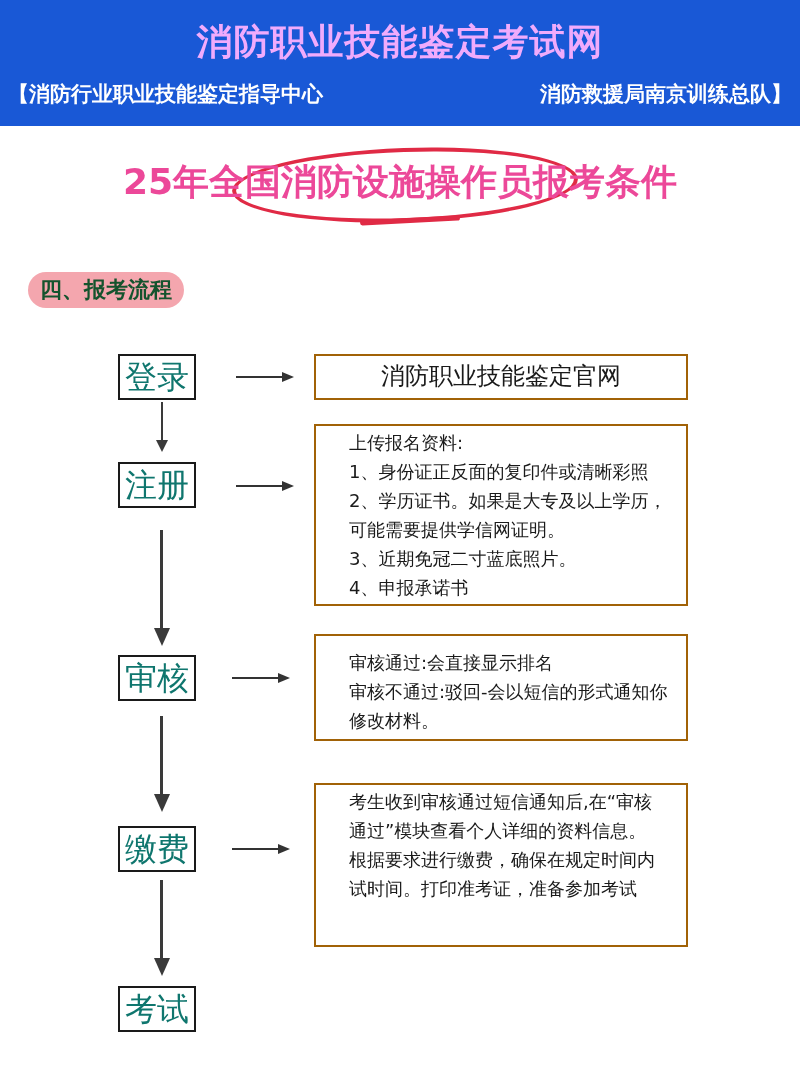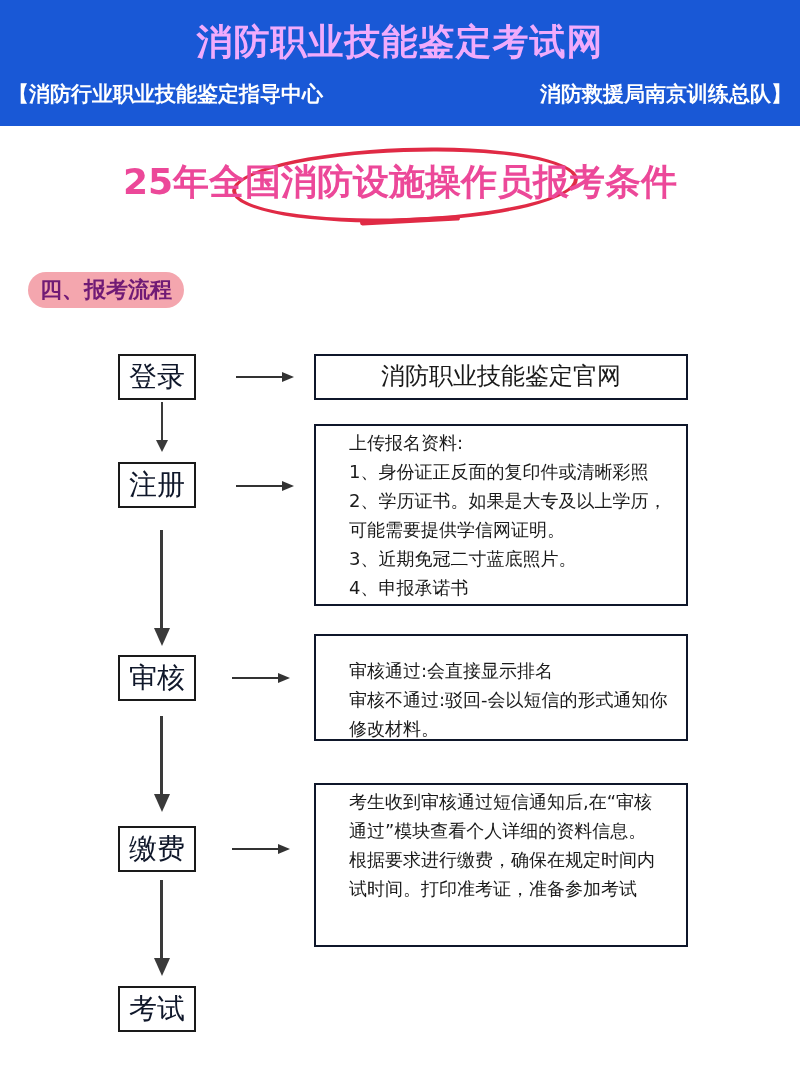--- a/index.html
+++ b/index.html
@@ -29,46 +29,46 @@
     border: 4px solid #e02a45; border-radius: 50%; transform: rotate(-2deg);
   }
   .highlight-tail {
     position: absolute; left: 360px; top: 218px; width: 100px; height: 5px;
     background: #e02a45; border-radius: 3px; transform: rotate(-3deg);
   }
 
   .section-pill {
     position: absolute; left: 28px; top: 272px; height: 36px; padding: 0 12px;
     background: #f4a6ae; border-radius: 18px;
-    font-size: 22px; font-weight: bold; line-height: 36px; color: #701a75;
+    font-size: 22px; font-weight: bold; line-height: 36px; color: #14532d;
   }
   .step {
     position: absolute; border: 2px solid #1a1a1a; background: #fff;
-    font-size: 28px; text-align: center; line-height: 42px; color: #0f172a;
+    font-size: 32px; text-align: center; line-height: 42px; color: #0f766e;
     width: 78px; height: 46px; left: 118px;
   }
   .vline { position: absolute; left: 161px; width: 2px; background: #3a3a3a; }
   .vline.thick { width: 3px; left: 160px; }
   .arrowhead-down {
     position: absolute; width: 0; height: 0;
     border-left: 8px solid transparent; border-right: 8px solid transparent;
     border-top: 18px solid #3a3a3a; left: 154px;
   }
   .arrowhead-down.small {
     border-left: 6px solid transparent; border-right: 6px solid transparent;
     border-top: 12px solid #3a3a3a; left: 156px;
   }
   .hline { position: absolute; height: 2px; background: #333; }
   .arrowhead-right {
     position: absolute; width: 0; height: 0;
     border-top: 5px solid transparent; border-bottom: 5px solid transparent;
     border-left: 12px solid #333;
   }
   .info-box {
-    position: absolute; left: 314px; width: 374px; border: 2px solid #0f172a;
+    position: absolute; left: 314px; width: 374px; border: 2px solid #a16207;
     background: #fff; font-size: 18px; line-height: 29px; color: #1a1a1a; padding: 2px 6px;
   }
   .info-box.single { font-size: 24px; text-align: center; line-height: 40px; padding: 0; }
   .info-line { display: block; white-space: nowrap; margin-left: 27px; }
 </style>
 </head>
 <body>
 
 <div class="banner">
   <div class="banner-title">消防职业技能鉴定考试网</div>
@@ -103,21 +103,21 @@
     <span class="info-line">3、近期免冠二寸蓝底照片。</span>
     <span class="info-line">4、申报承诺书</span>
   </div>
 
   <div class="vline thick" style="top:530px; height:100px;"></div>
   <div class="arrowhead-down" style="top:628px;"></div>
 
   <div class="step" style="top:655px;">审核</div>
   <div class="hline" style="left:232px; top:677px; width:48px;"></div>
   <div class="arrowhead-right" style="left:278px; top:673px;"></div>
-  <div class="info-box" style="top:634px; height:107px; padding-top:20px;">
+  <div class="info-box" style="top:634px; height:107px; padding-top:12px;">
     <span class="info-line">审核通过:会直接显示排名</span>
     <span class="info-line">审核不通过:驳回-会以短信的形式通知你</span>
     <span class="info-line">修改材料。</span>
   </div>
 
   <div class="vline thick" style="top:716px; height:80px;"></div>
   <div class="arrowhead-down" style="top:794px;"></div>
 
   <div class="step" style="top:826px;">缴费</div>
   <div class="hline" style="left:232px; top:848px; width:48px;"></div>

